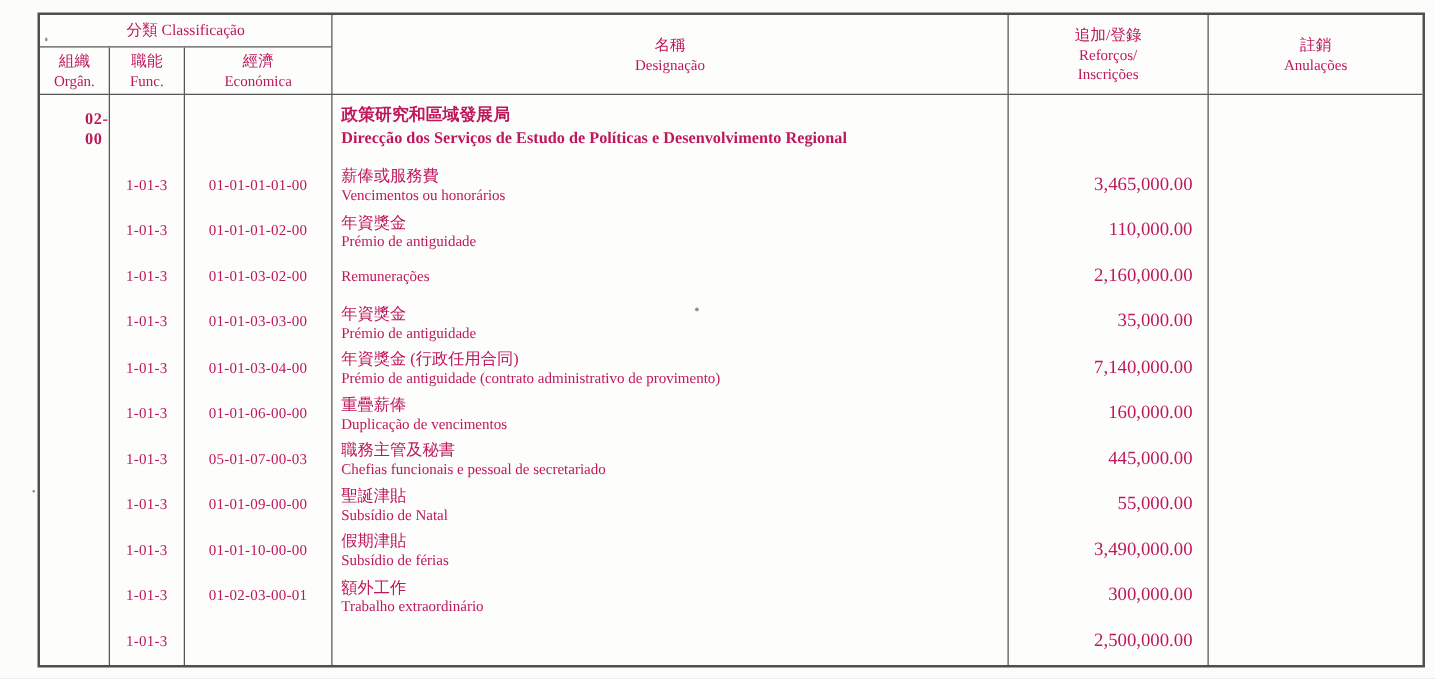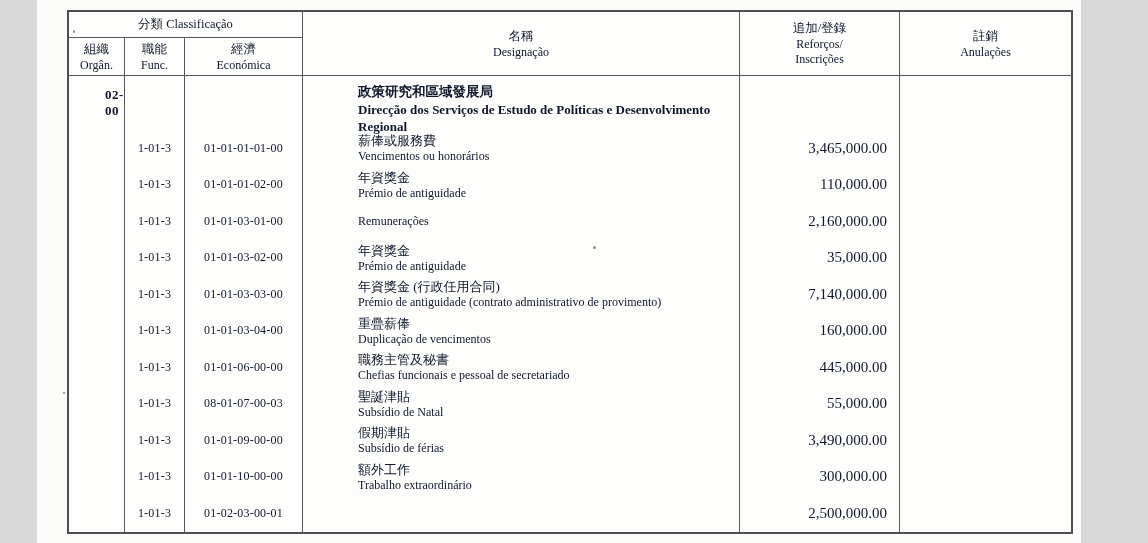--- a/index.html
+++ b/index.html
@@ -1,23 +1,22 @@
 <!DOCTYPE html>
 <html><head>
 <meta charset="utf-8">
 <style>
   html,body { margin:0; padding:0; background:#d9d9d9; }
   .sheet {
     position:relative;
-    width:1044px; height:543px;
+    width:1148px; height:543px;
     background:#fcfcfa;
     font-family:"Liberation Serif","DejaVu Serif",serif;
-    color:#0f172a;
+    color:#be185d;
     overflow:hidden;
-    margin-left:37px;
   }
   .grid {
     position:absolute; left:30px; top:10px; right:8px;
     display:grid;
     grid-template-columns:55px 60px 118px 1fr 160px 172px;
     grid-template-rows:26px 38px auto;
     border:2px solid #4f4f4f;
     background:#fdfdfc;
   }
   .bl { border-left:1.8px solid #565656; }
@@ -27,21 +26,21 @@
   .pt-h { font-size:12px; line-height:15px; }
   .class-group { grid-column:1/4; grid-row:1; font-size:12.5px; }
   .h-organ { grid-column:1; grid-row:2; }
   .h-func  { grid-column:2; grid-row:2; }
   .h-econ  { grid-column:3; grid-row:2; }
   .h-desig { grid-column:4; grid-row:1/3; }
   .h-ref   { grid-column:5; grid-row:1/3; }
   .h-anul  { grid-column:6; grid-row:1/3; }
   .bcol { grid-row:3; display:flex; flex-direction:column; }
   .c1 { grid-column:1; } .c2 { grid-column:2;text-align:center; } .c3 { grid-column:3; }
-  .c4 { grid-column:4;padding-left:48px; } .c5 { grid-column:5; } .c6 { grid-column:6; }
+  .c4 { grid-column:4; } .c5 { grid-column:5; } .c6 { grid-column:6; }
   .section-space { height:54px; box-sizing:border-box; }
   .org-code { display:flex; align-items:center; justify-content:center; font-weight:bold; font-size:13px; letter-spacing:0.5px;padding-left:36px; }
   .section-title { padding:7px 0 0 7px; }
   .section-title .tzh { font-weight:bold; font-size:13.5px; line-height:18px; }
   .section-title .tpt { font-weight:bold; font-size:13px; line-height:17px; }
   .rw { height:36.5px; box-sizing:border-box; display:flex; flex-direction:column; justify-content:center; }
   .code { align-items:center; font-size:12px; letter-spacing:0.2px; }
   .namecell { padding-left:7px; }
   .namecell .nzh { font-size:13px; line-height:17px; }
   .namecell .npt { font-size:12px; line-height:15px; }
@@ -117,31 +116,30 @@
 </div>
     </div>
 
     <div class="bcol c3 bl">
       <div class="section-space"></div>
       <div>
   <div class="rw code">01-01-01-01-00</div>
 
   <div class="rw code">01-01-01-02-00</div>
 
-  <div class="rw code">01-01-03-01-00</div>
 
   <div class="rw code">01-01-03-02-00</div>
 
   <div class="rw code">01-01-03-03-00</div>
 
   <div class="rw code">01-01-03-04-00</div>
 
   <div class="rw code">01-01-06-00-00</div>
 
-  <div class="rw code">08-01-07-00-03</div>
+  <div class="rw code">05-01-07-00-03</div>
 
   <div class="rw code">01-01-09-00-00</div>
 
   <div class="rw code">01-01-10-00-00</div>
 
   <div class="rw code">01-02-03-00-01</div>
 </div>
     </div>
 
     <div class="bcol c4 bl">

